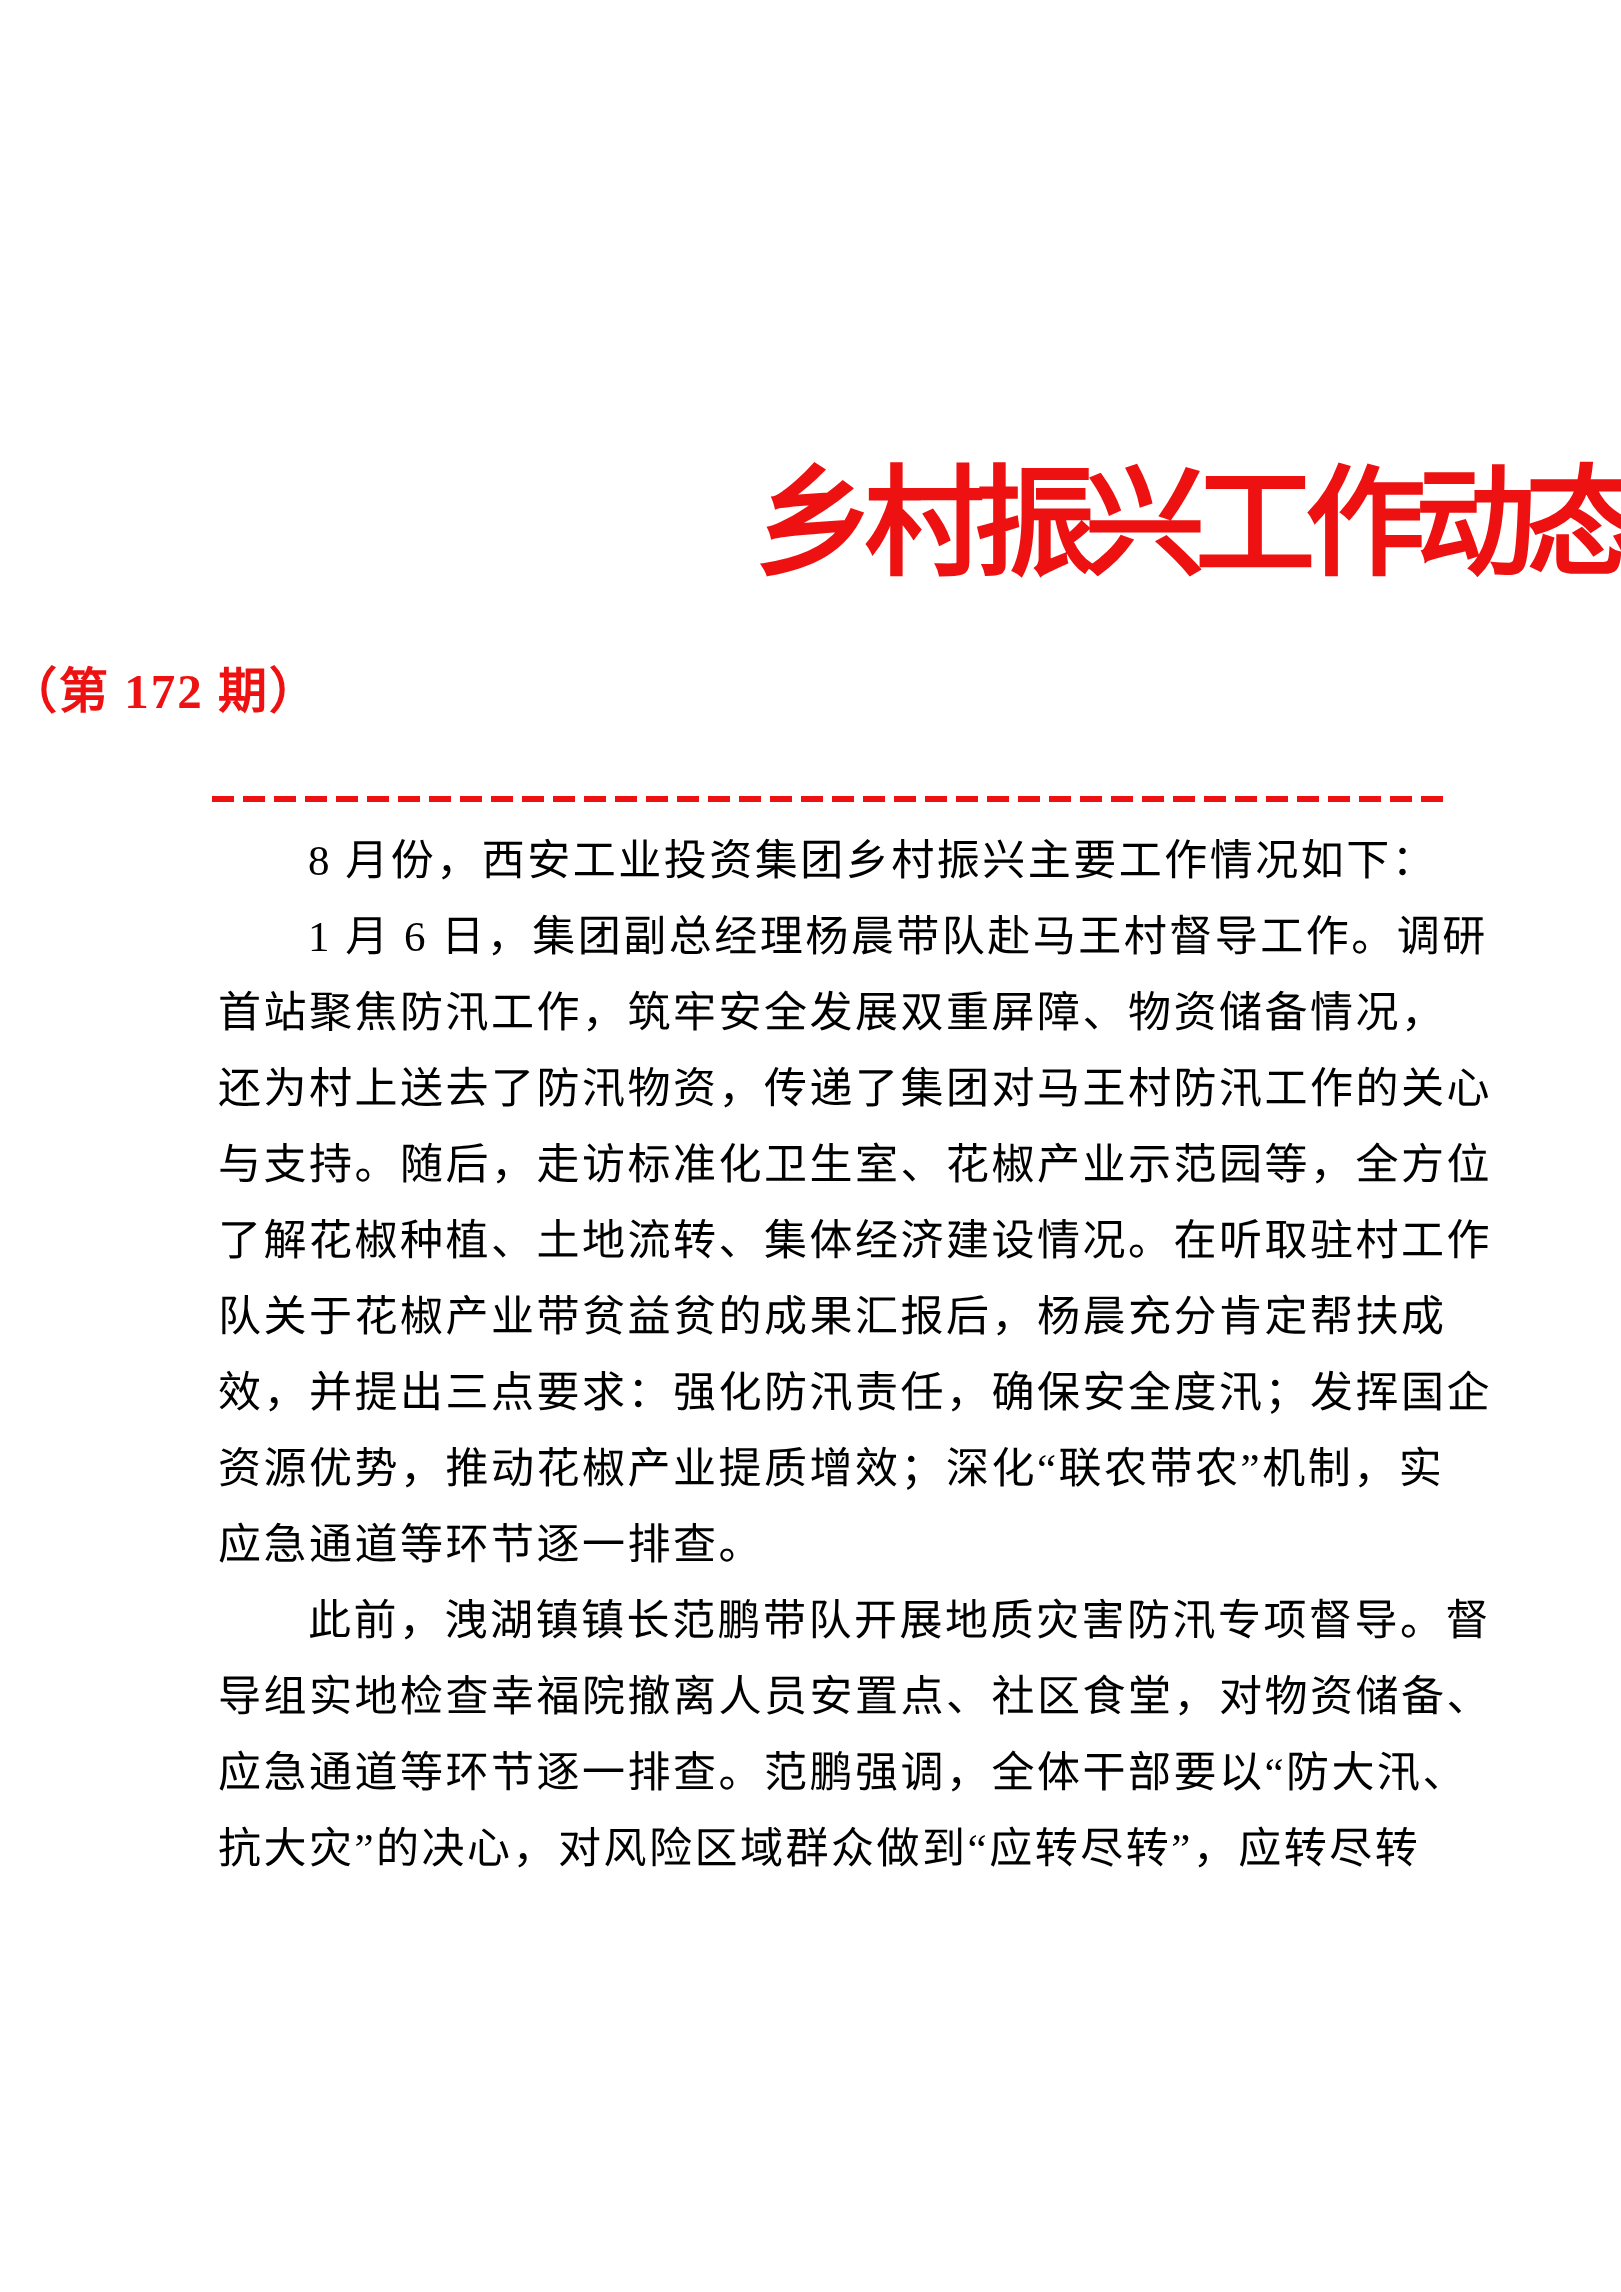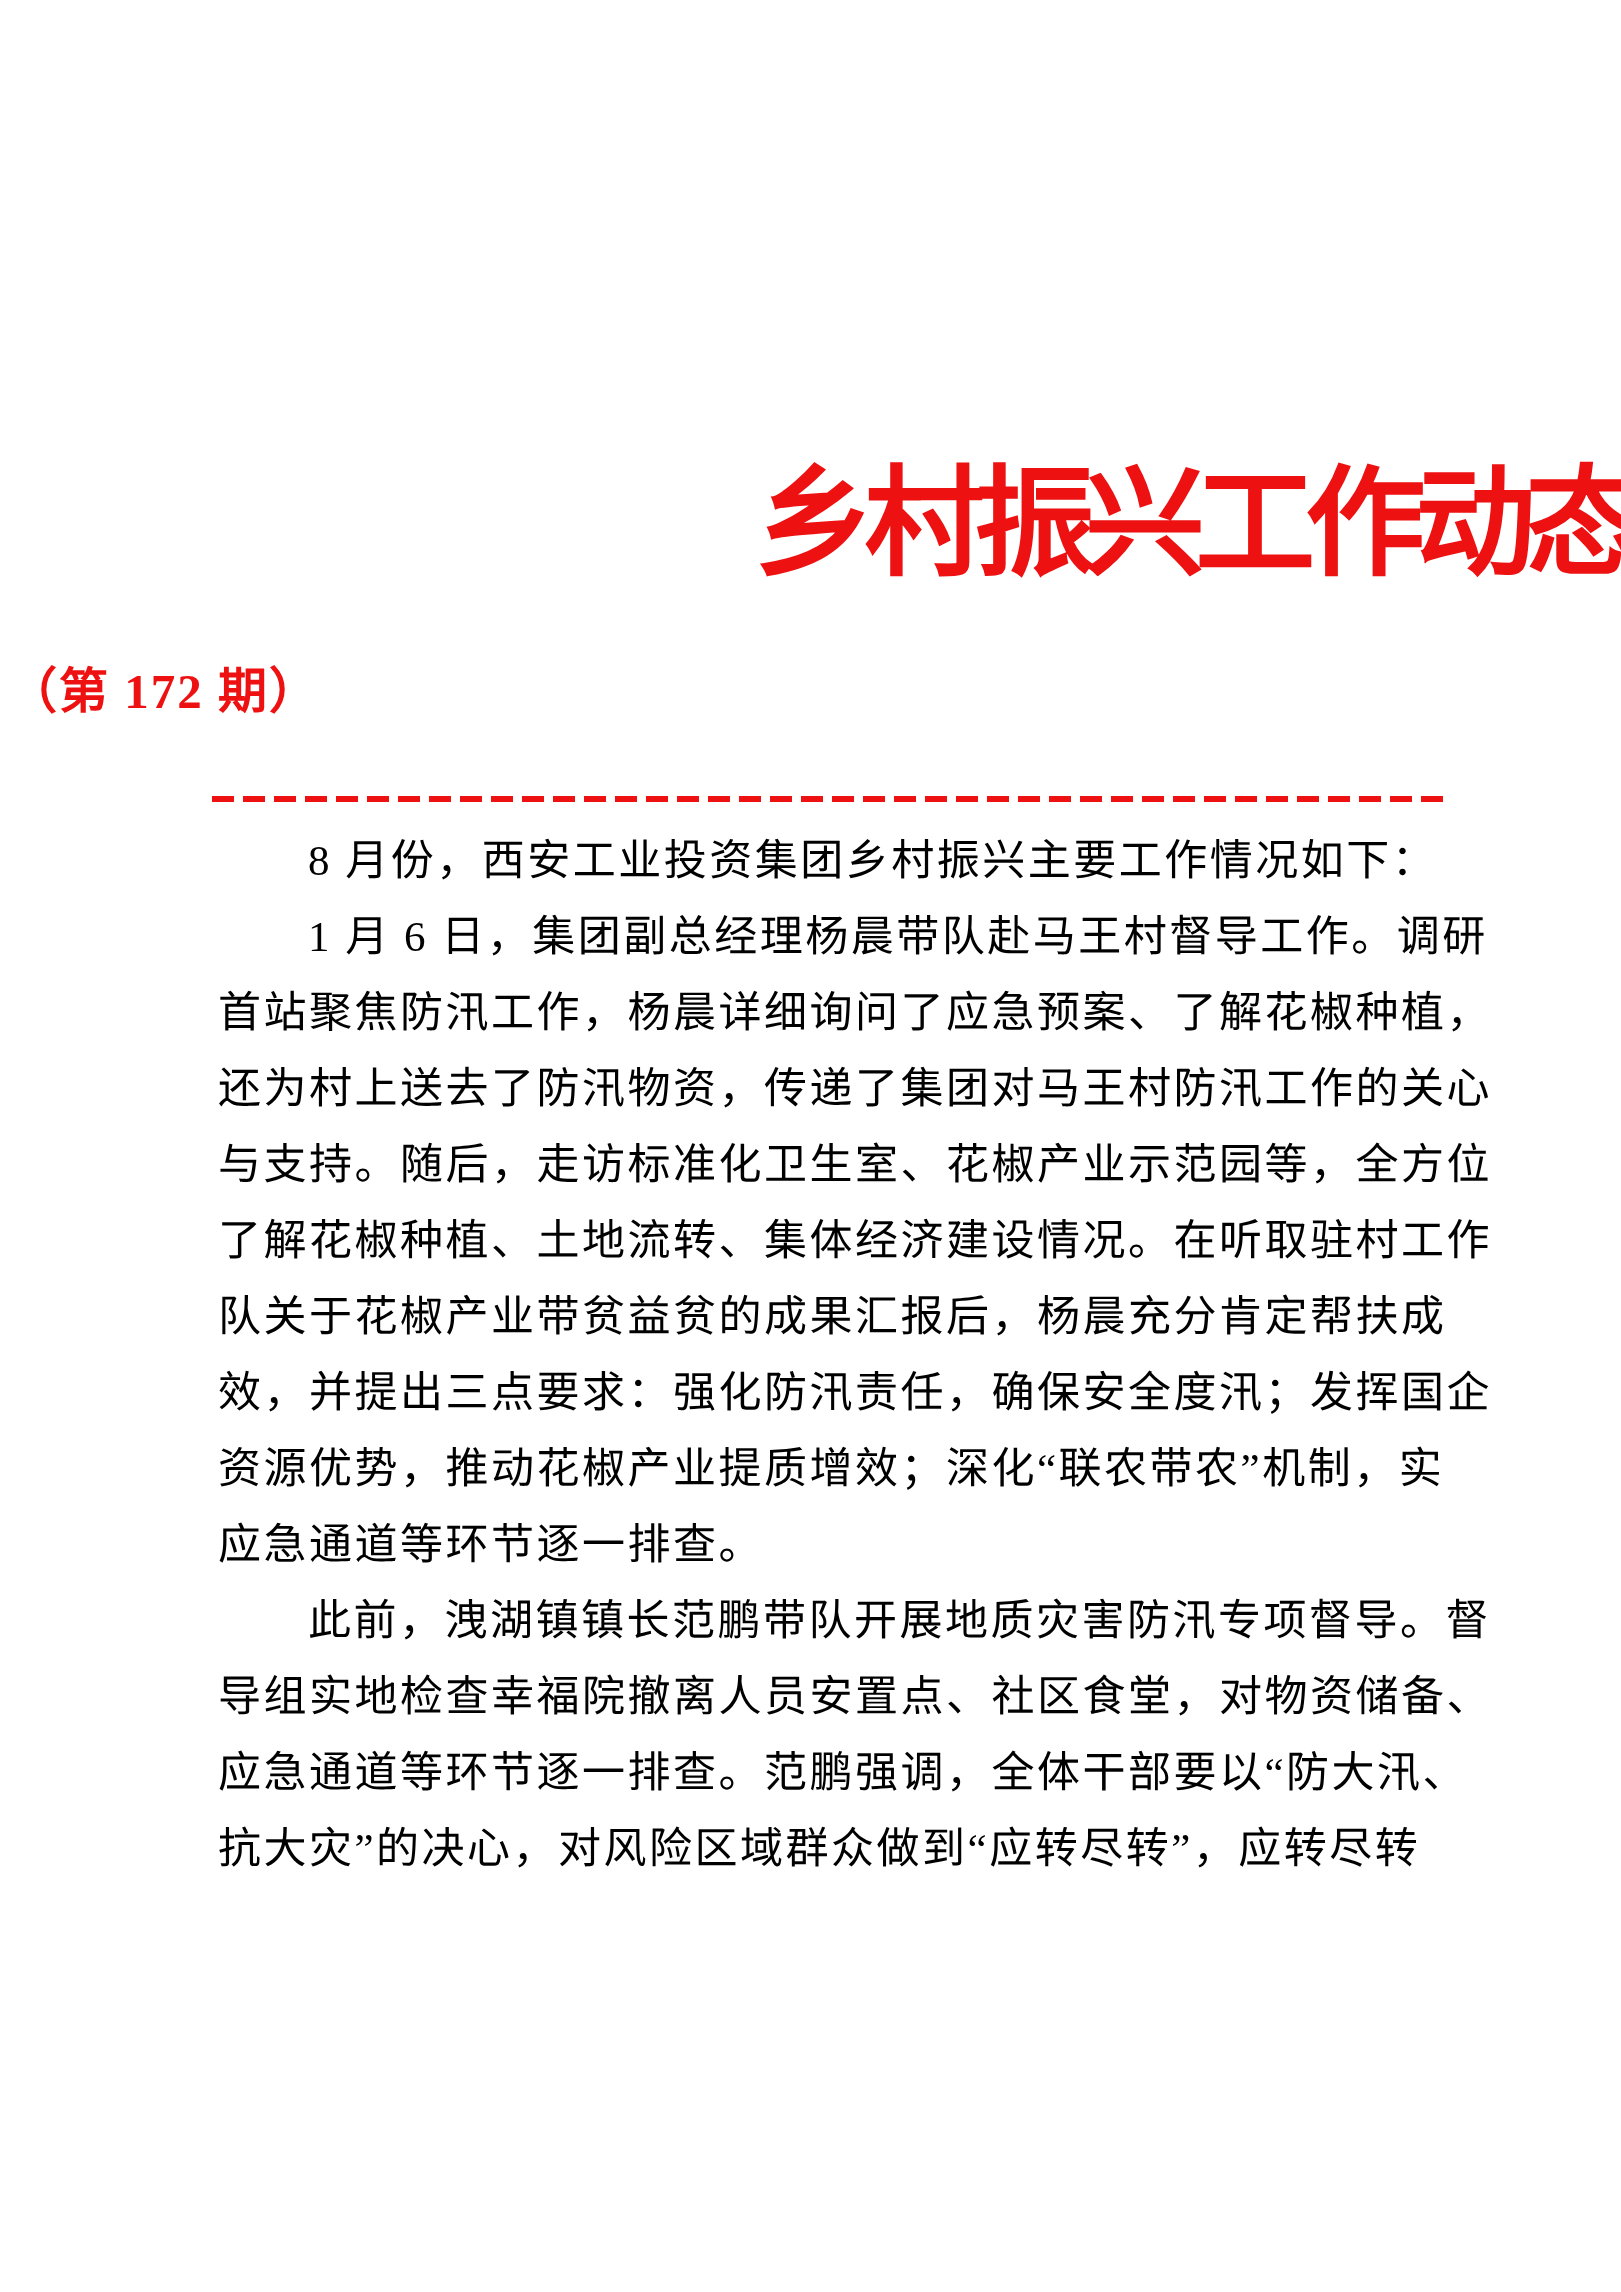--- a/index.html
+++ b/index.html
@@ -93,21 +93,21 @@
   <div class="issue-line">（第 172 期）</div>
 
   <div class="divider"></div>
 
   <div class="doc-body">
       <div class="paragraph body">
         <div class="text-line indent">8 月份，西安工业投资集团乡村振兴主要工作情况如下：</div>
       </div>
       <div class="paragraph body">
         <div class="text-line indent">1 月 6 日，集团副总经理杨晨带队赴马王村督导工作。调研</div>
-        <div class="text-line">首站聚焦防汛工作，杨晨详细询问了应急预案、了解花椒种植，</div>
+        <div class="text-line">首站聚焦防汛工作，筑牢安全发展双重屏障、物资储备情况，</div>
         <div class="text-line">还为村上送去了防汛物资，传递了集团对马王村防汛工作的关心</div>
         <div class="text-line">与支持。随后，走访标准化卫生室、花椒产业示范园等，全方位</div>
         <div class="text-line">了解花椒种植、土地流转、集体经济建设情况。在听取驻村工作</div>
         <div class="text-line">队关于花椒产业带贫益贫的成果汇报后，杨晨充分肯定帮扶成</div>
         <div class="text-line">效，并提出三点要求：强化防汛责任，确保安全度汛；发挥国企</div>
         <div class="text-line">资源优势，推动花椒产业提质增效；深化“联农带农”机制，实</div>
         <div class="text-line">应急通道等环节逐一排查。</div>
       </div>
       <div class="paragraph body">
         <div class="text-line indent">此前，洩湖镇镇长范鹏带队开展地质灾害防汛专项督导。督</div>

